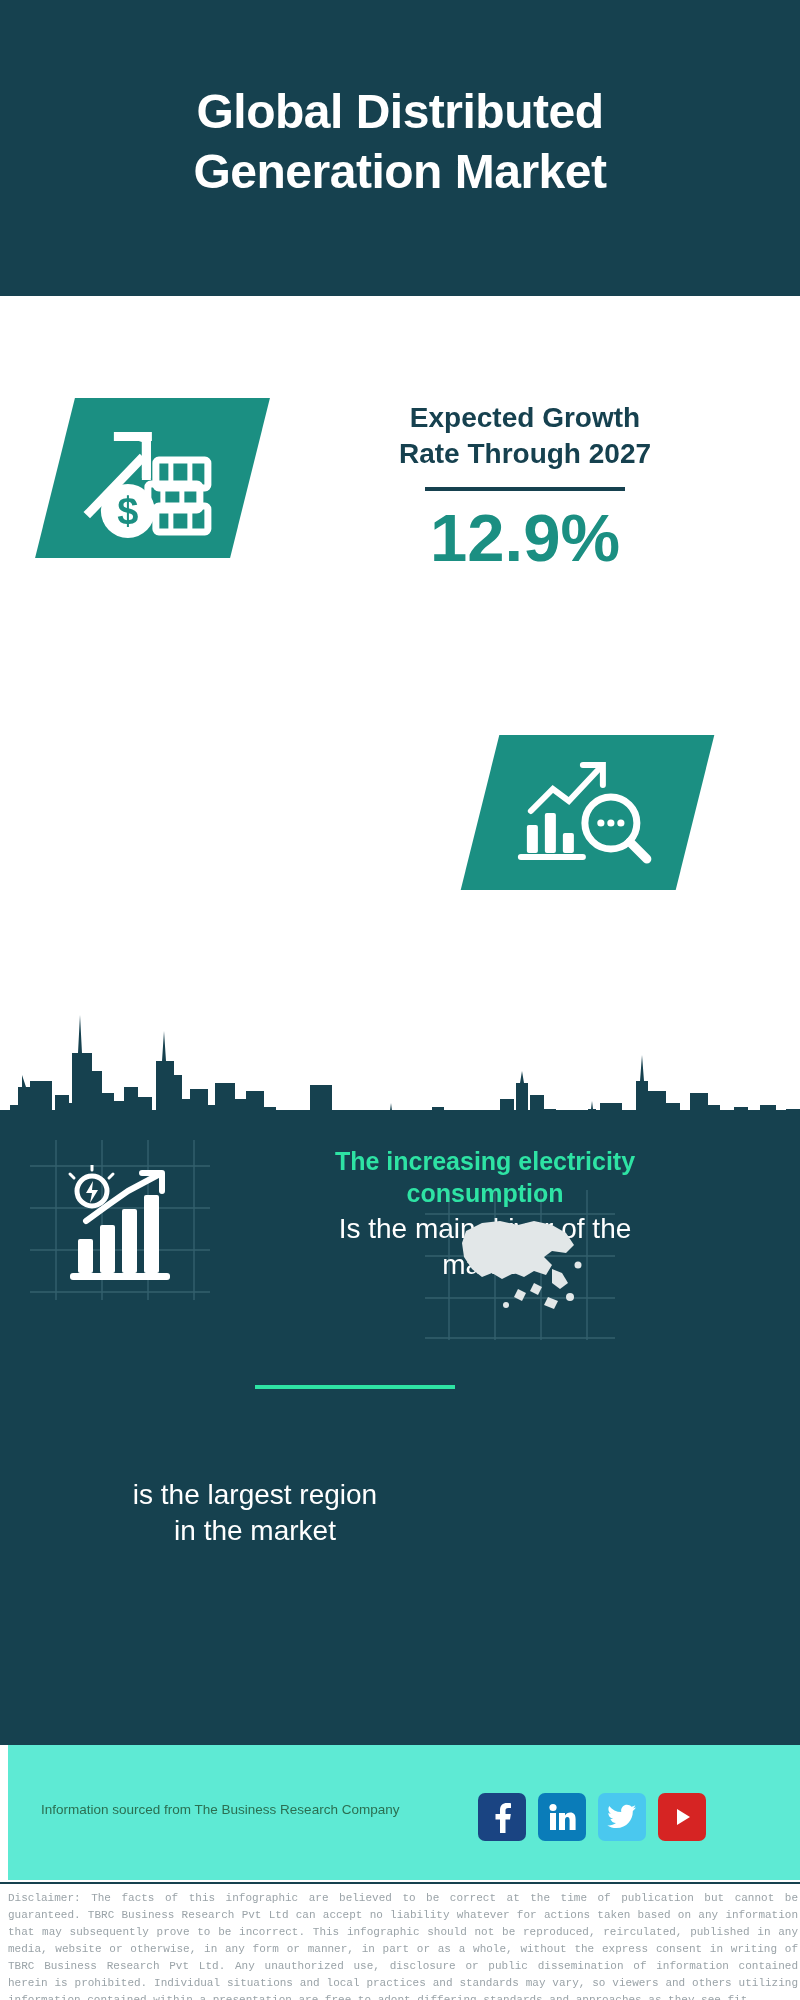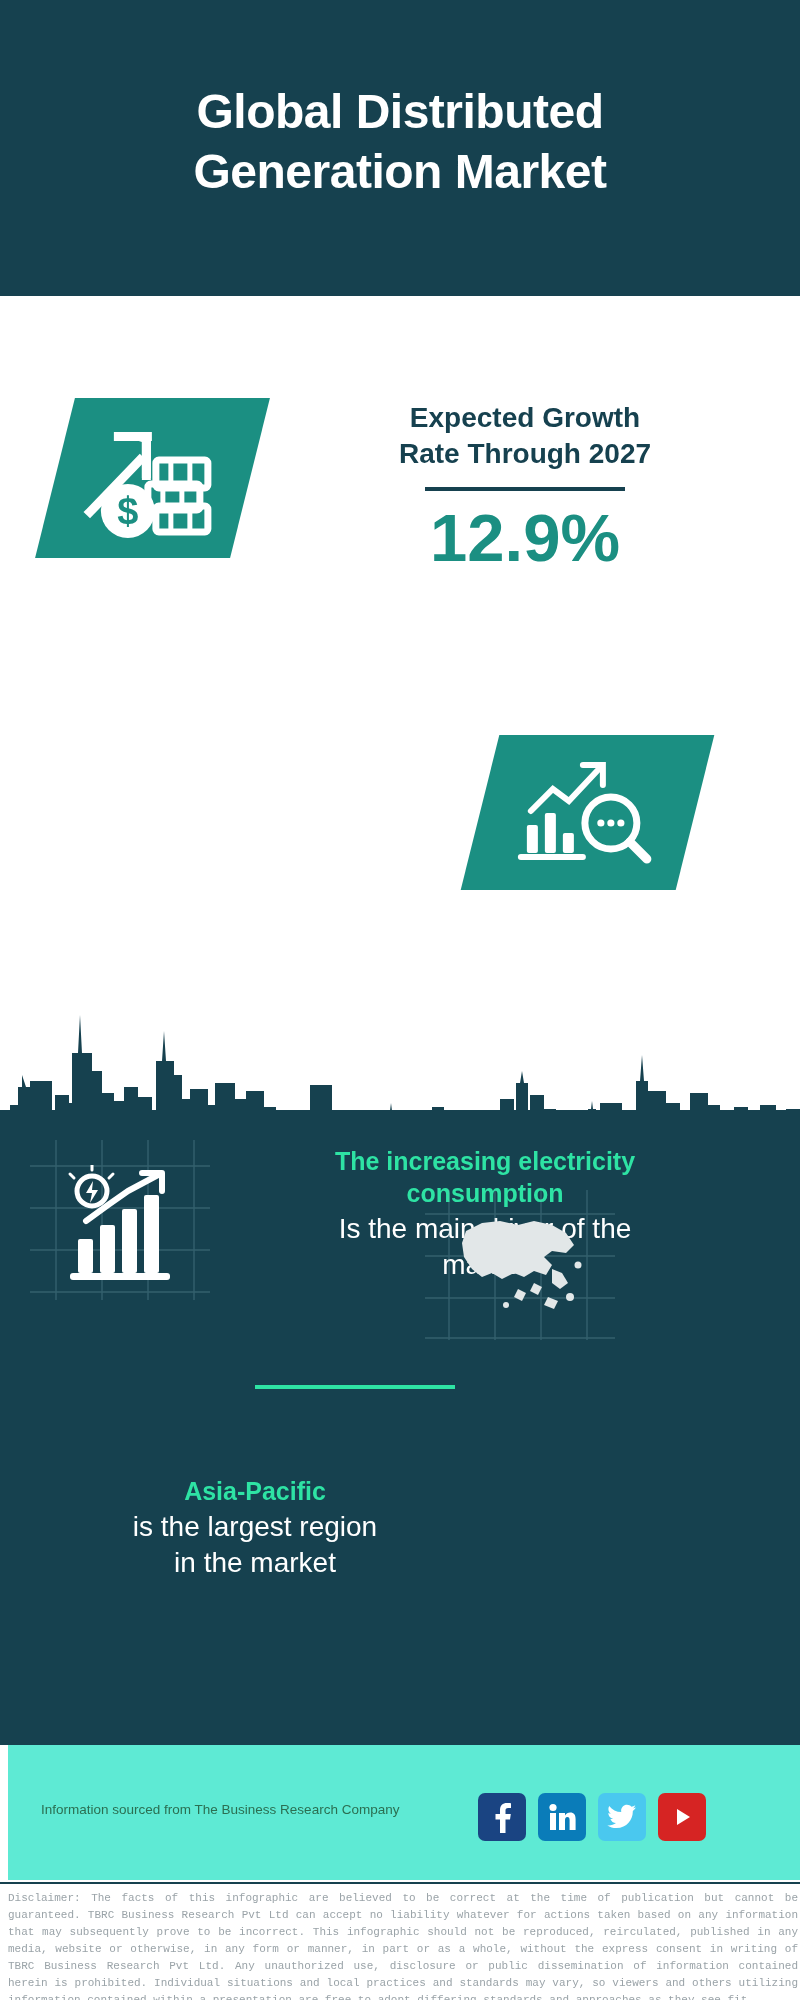--- a/index.html
+++ b/index.html
@@ -288,21 +288,20 @@
   <div class="driver">
     <div class="accent-head">The increasing electricity
 consumption</div>
     <div class="plain-sub">Is the main driver of the
 market</div>
   </div>
 
   <div class="mid-rule"></div>
 
   <div class="region">
-    <div class="accent-head">Asia-Pacific</div>
     <div class="plain-sub">is the largest region
 in the market</div>
   </div>
 
   <svg class="grid-deco" style="left:425px; top:1190px; width:190px; height:150px;" viewBox="0 0 190 150">
     <g stroke="#7fb0ba" stroke-width="1.4" fill="none">
       <line x1="0" y1="24" x2="190" y2="24"></line>
         <line x1="0" y1="66" x2="190" y2="66"></line>
       <line x1="0" y1="108" x2="190" y2="108"></line>
         <line x1="0" y1="148" x2="190" y2="148"></line>

